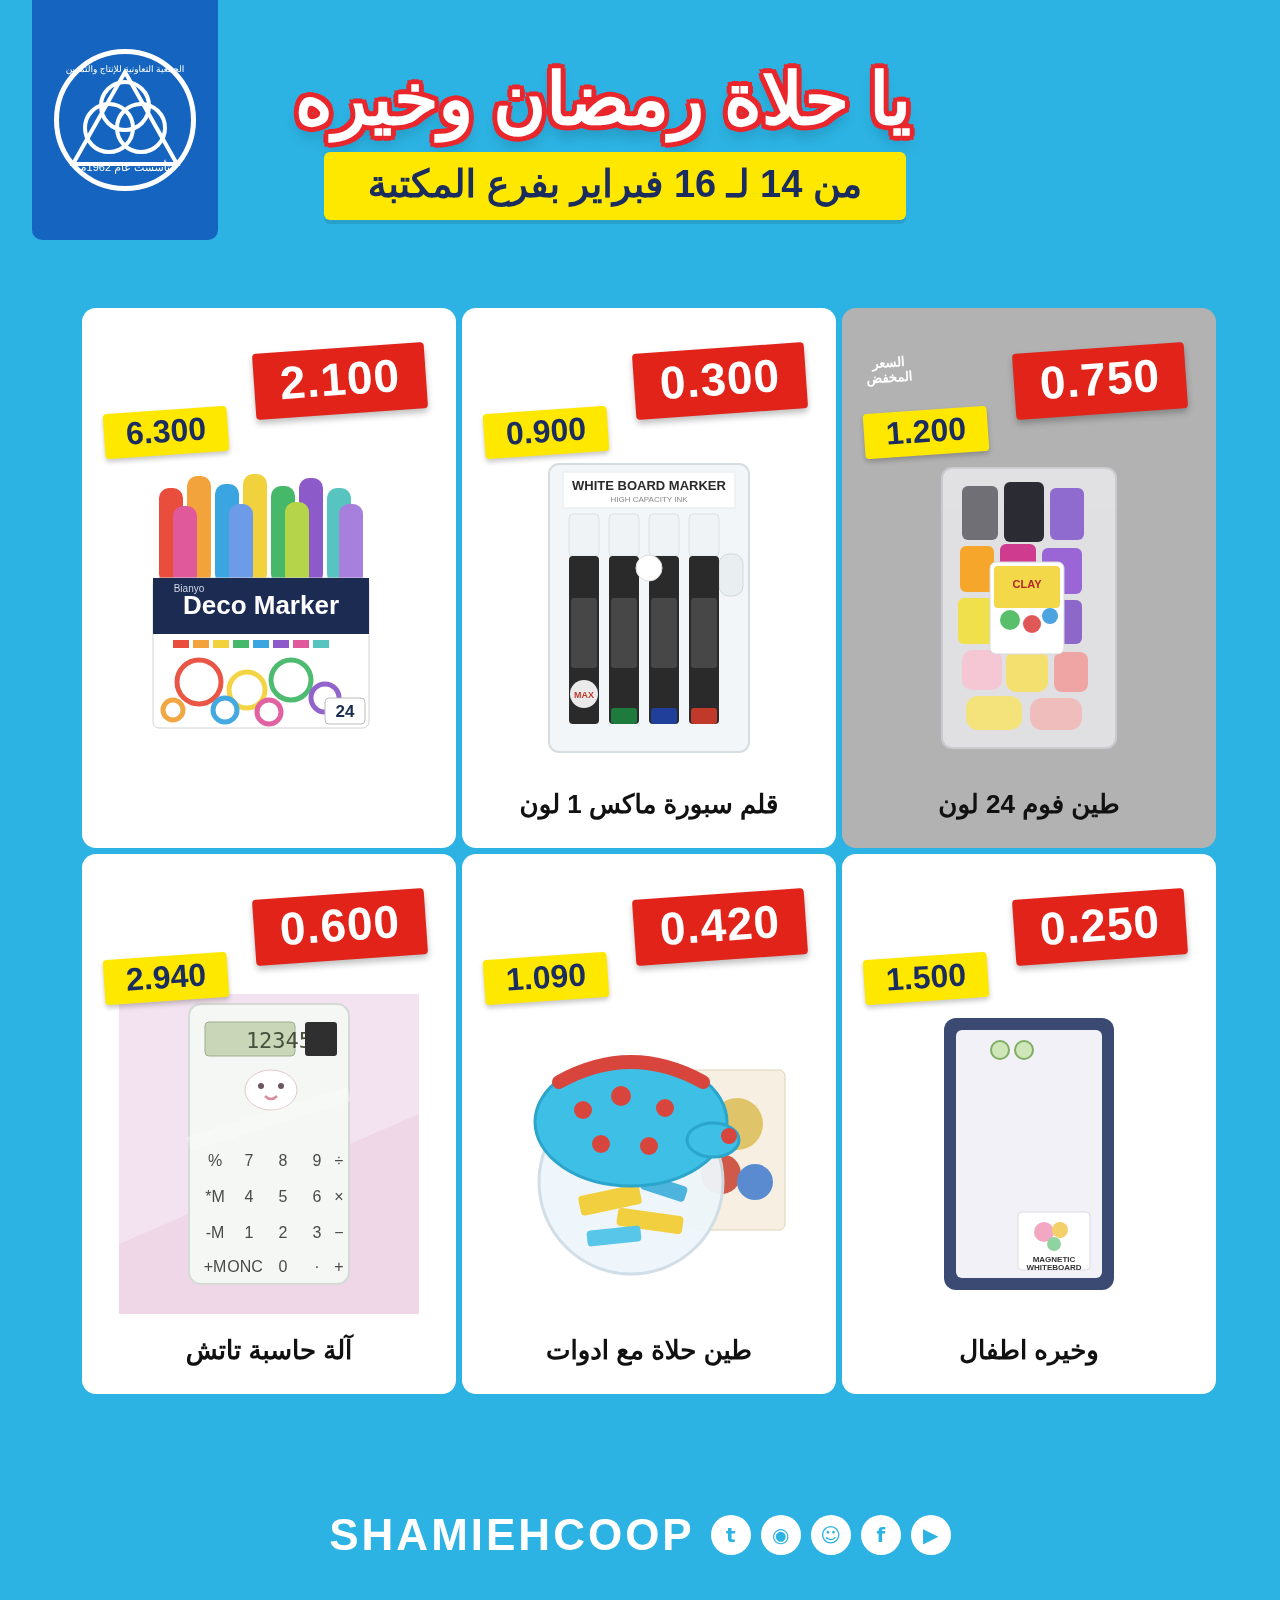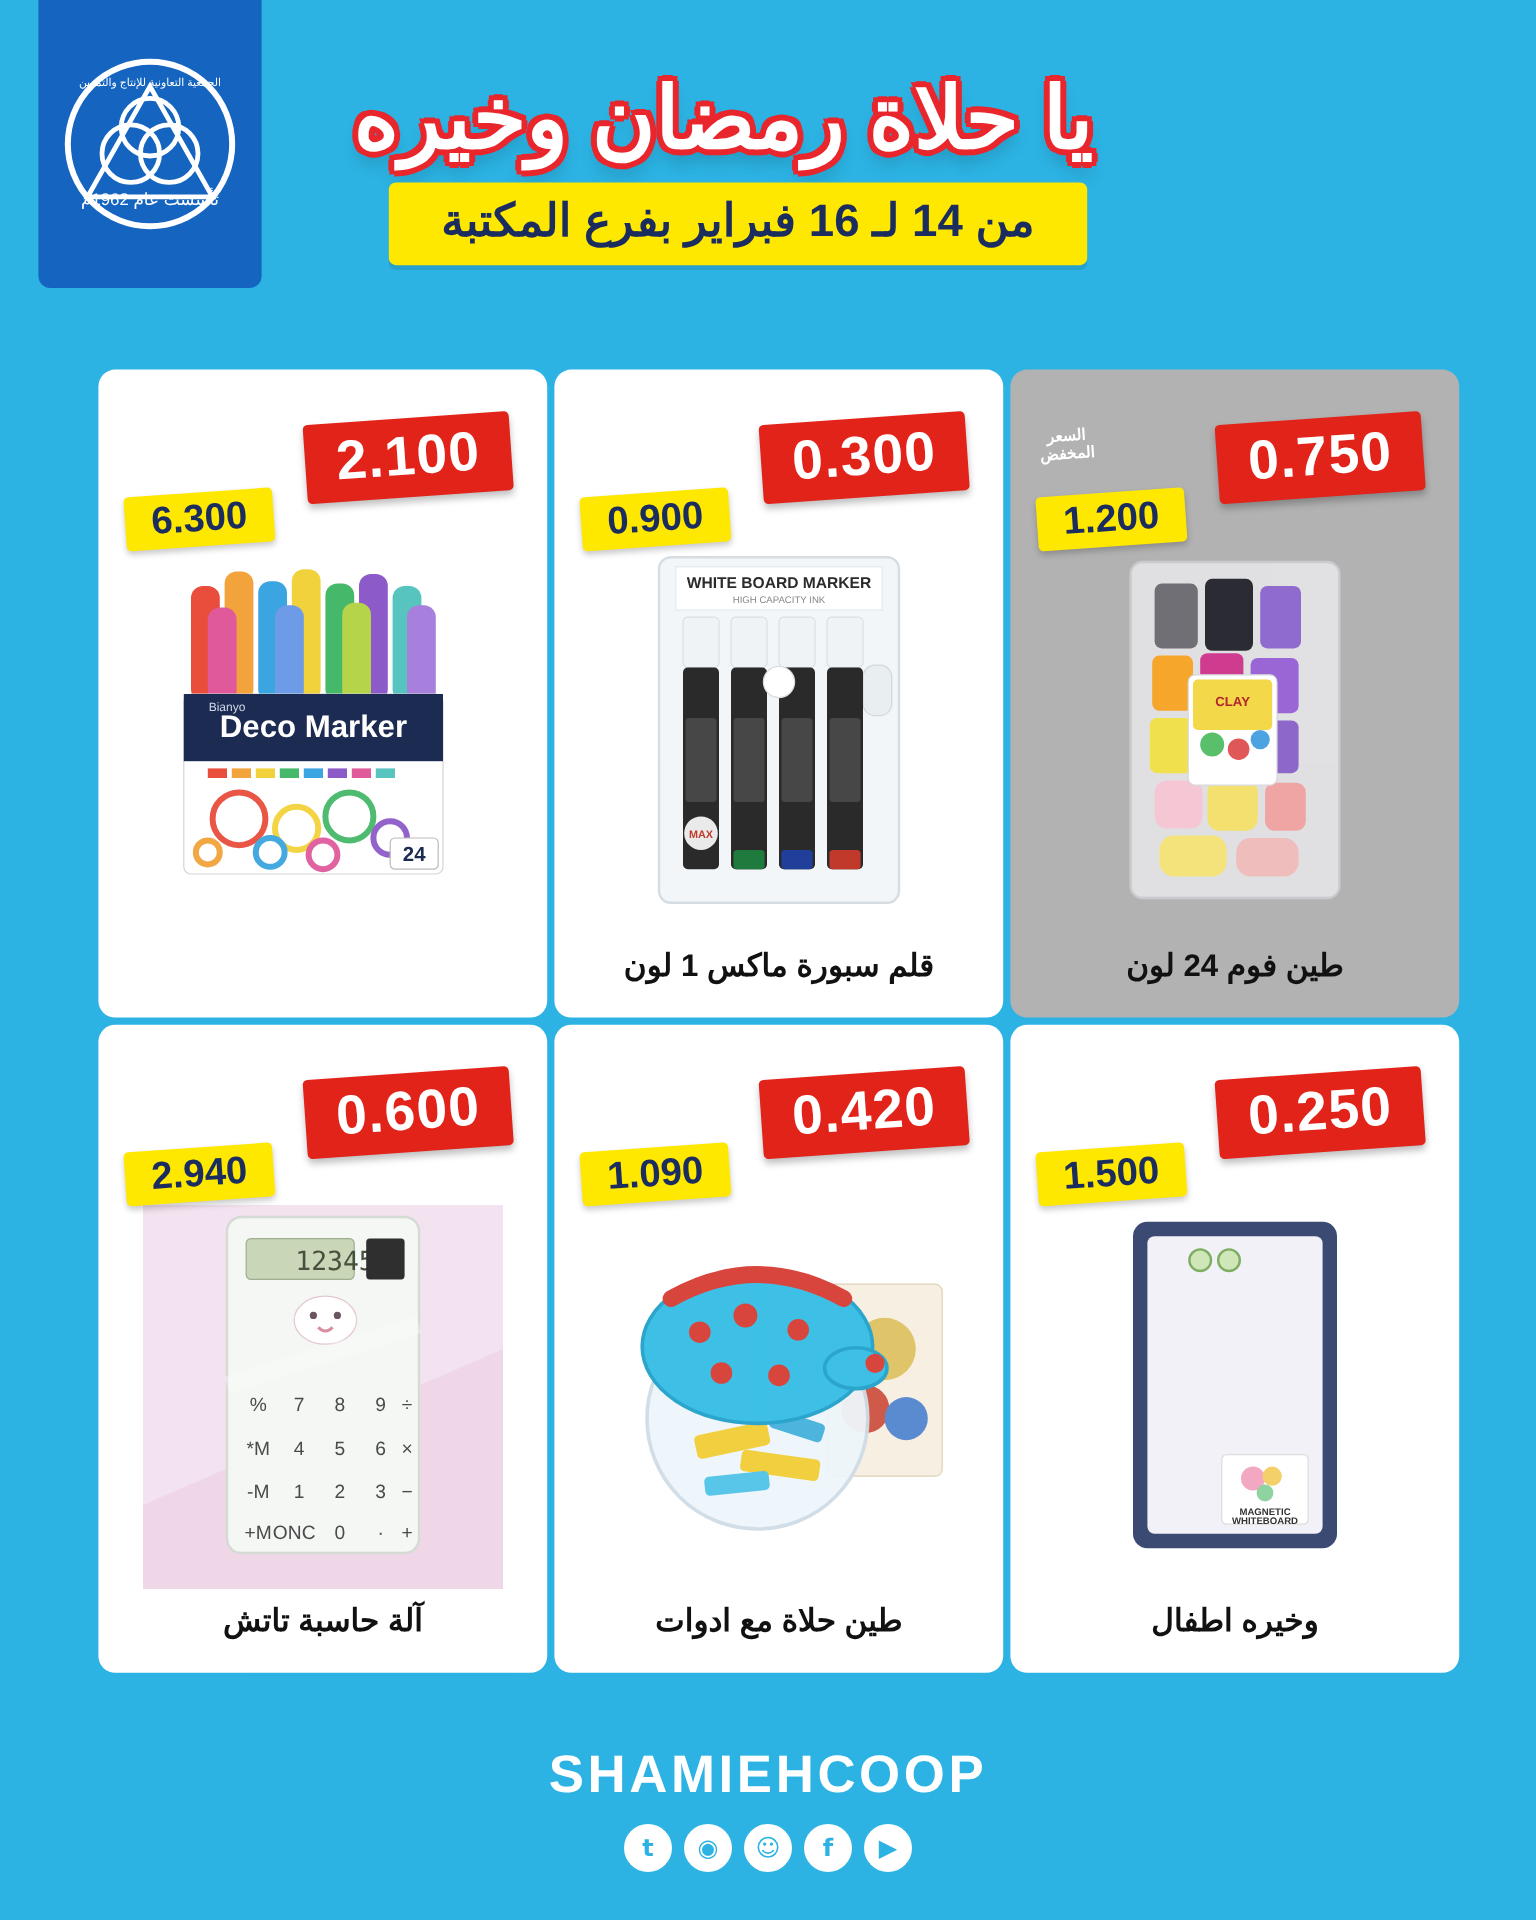--- a/index.html
+++ b/index.html
@@ -73,21 +73,21 @@
     display: flex; align-items: center; justify-content: center;
   }
   .logo-caption-top, .logo-caption-bottom {
     position: absolute;
     left: 0; right: 0;
     text-align: center;
     color: #fff;
     font-size: 9px;
   }
   .logo-caption-top { top: 10px; }
-  .logo-caption-bottom { bottom: 12px; font-size: 14px; }
+  .logo-caption-bottom { bottom: 12px; font-size: 11px; }
 
   
   .grid {
     position: absolute;
     top: 308px; left: 64px;
     width: 1152px;
     display: grid;
     grid-template-columns: repeat(3, 374px);
     grid-template-rows: 540px 540px;
     gap: 6px 6px;
@@ -158,21 +158,21 @@
     text-align: center;
     transform: rotate(-4deg);
     direction: rtl;
   }
 
   .product-img {
     margin-top: 150px;
     width: 300px;
     height: 300px;
     display: flex;
-    align-items: flex-start;
+    align-items: center;
     justify-content: center;
     position: relative;
   }
   .caption {
     position: absolute;
     bottom: 28px; left: 0; right: 0;
     text-align: center;
     font-size: 26px;
     font-weight: bold;
     color: #111;
@@ -183,21 +183,20 @@
 
   
   .footer {
     position: absolute;
     bottom: 40px; left: 0; right: 0;
     display: flex;
     align-items: center;
     justify-content: center;
     gap: 16px;
     direction: ltr;
-    flex-direction: column;
   }
   .brand {
     color: #ffffff;
     font-size: 44px;
     font-weight: bold;
     letter-spacing: 3px;
   }
   .social {
     display: flex;
     gap: 10px;

